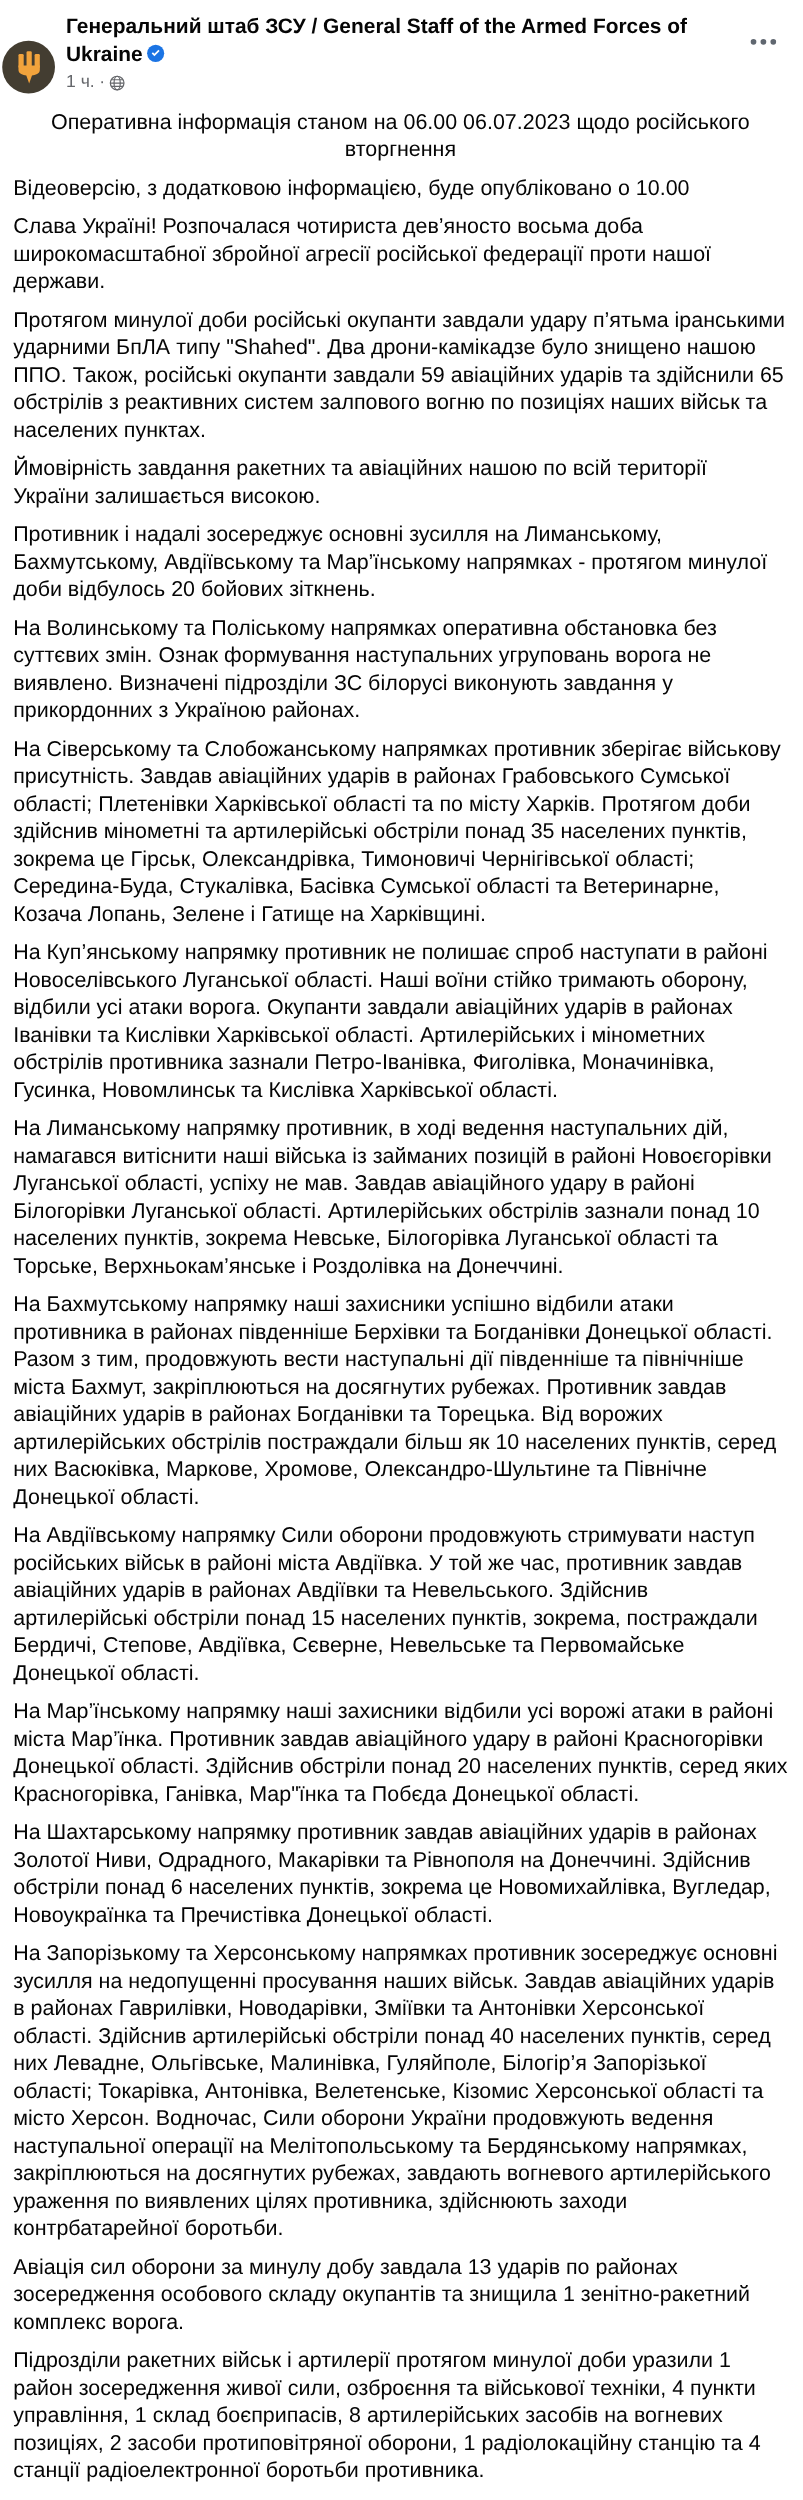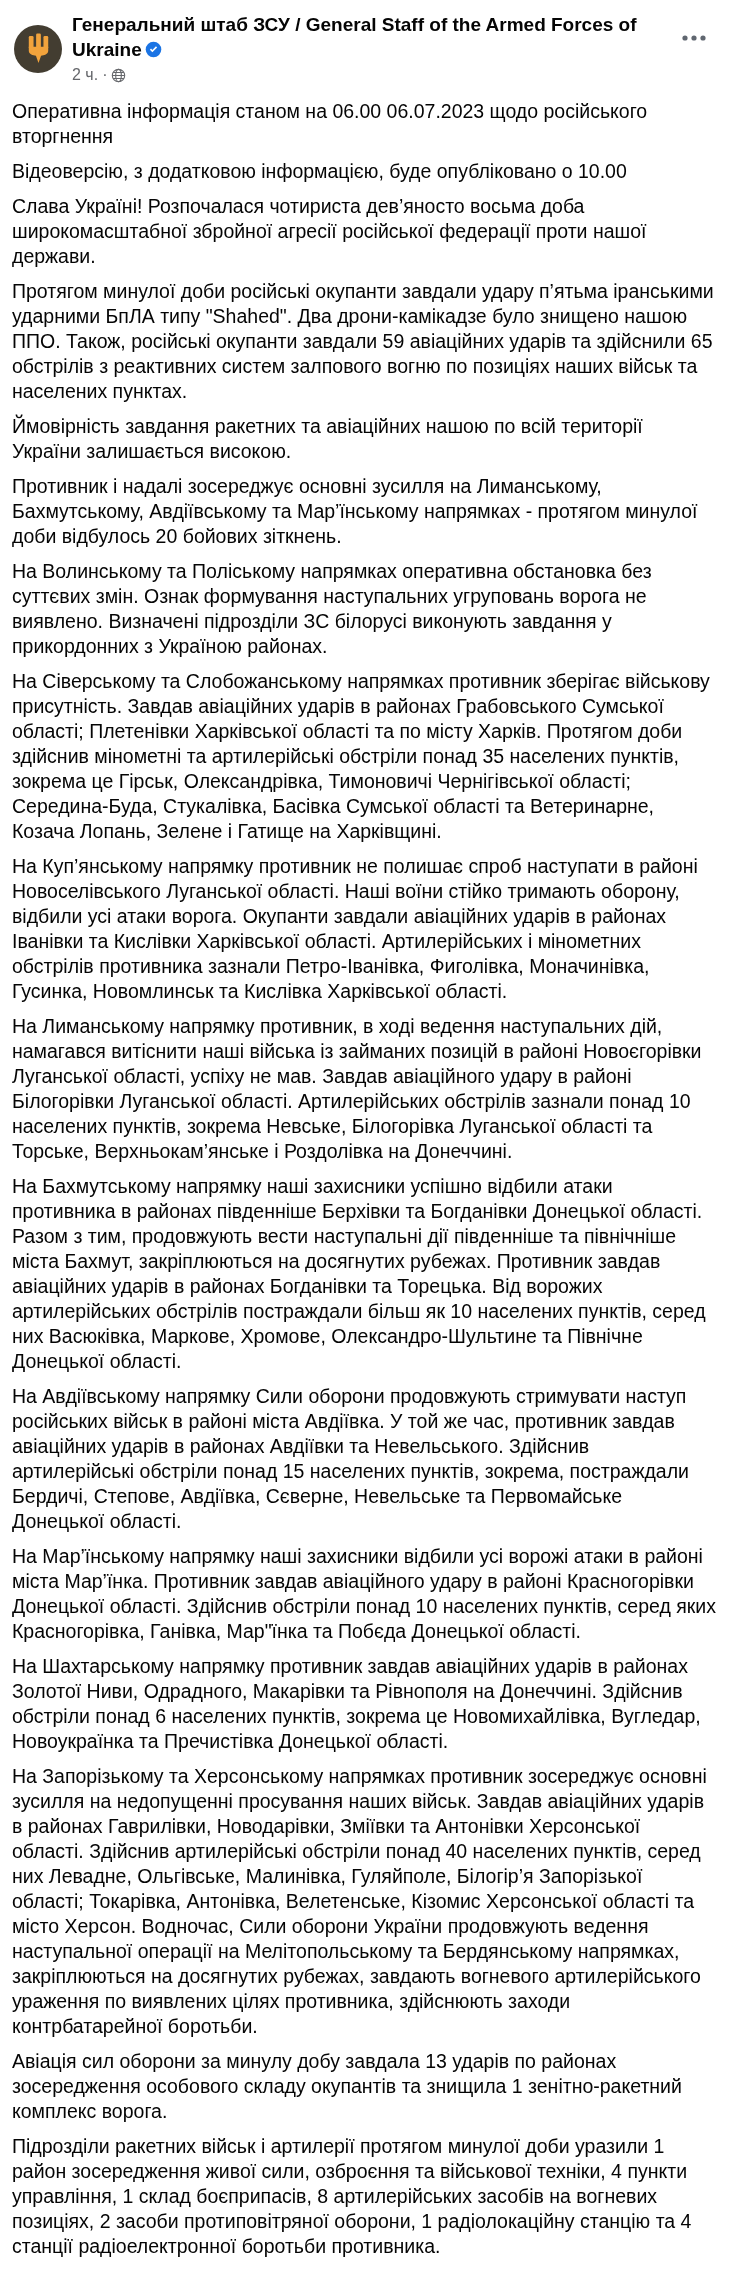--- a/index.html
+++ b/index.html
@@ -8,22 +8,22 @@
     min-height: 2273px;
     font-family: "Liberation Sans", "DejaVu Sans", sans-serif;
     color: #050505;
     -webkit-font-smoothing: antialiased;
   }
   .post { width: 730px; background: #fff; position: relative; }
 
   
   .post-header {
     display: flex;
-    align-items: center;
-    padding: 12px 16px 4px 14px;
+    align-items: flex-end;
+    padding: 12px 16px 4px 2px;
     position: relative;
   }
   .avatar {
     width: 48px; height: 48px;
     border-radius: 50%;
     background: #433d31;
     flex: 0 0 48px;
     display: flex; align-items: center; justify-content: center;
     cursor: pointer;
     overflow: hidden;
@@ -60,21 +60,21 @@
     padding: 4px 14px 14px 12px;
   }
   .post-paragraph {
     margin: 10px 0 0 0;
     font-size: 19.5px;
     line-height: 25px;
     color: #050505;
     white-space: pre-line;
     letter-spacing: 0;
   }
-  .post-paragraph:first-child { margin-top: 6px; }
+  .post-paragraph:first-child { margin-top: 6px; text-align: center; }
 </style>
 </head>
 <body>
 
 <div class="post">
 
   <div class="post-header">
 
     <div class="avatar">
       <svg viewBox="0 0 22 30" width="27" height="31" aria-hidden="true">
@@ -88,21 +88,21 @@
     </div>
 
     <div class="header-info">
       <div class="page-title">
         <span>Генеральний штаб ЗСУ / General Staff of the Armed Forces of Ukraine</span><svg class="badge" viewBox="0 0 24 24" width="17" height="17" aria-hidden="true">
           <circle cx="12" cy="12" r="11" fill="#1b74e4"></circle>
           <path d="M10.4 15.8 6.9 12.3l1.6-1.6 1.9 1.9 5.1-5.1 1.6 1.6z" fill="#ffffff"></path>
         </svg>
       </div>
       <div class="meta">
-        <span>2 ч.</span>
+        <span>1 ч.</span>
         <span class="sep">·</span>
         <svg viewBox="0 0 16 16" width="15" height="15" aria-hidden="true">
           <g stroke="#65676b" fill="none" stroke-width="1.2">
             <circle cx="8" cy="8" r="6.6"></circle>
             <ellipse cx="8" cy="8" rx="3" ry="6.6"></ellipse>
             <path d="M1.5 8 h13 M2.3 4.8 h11.4 M2.3 11.2 h11.4"></path>
           </g>
         </svg>
       </div>
     </div>
@@ -125,20 +125,20 @@
       <p class="post-paragraph">Слава Україні! Розпочалася чотириста дев’яносто восьма доба широкомасштабної збройної агресії російської федерації проти нашої держави.</p>
       <p class="post-paragraph">Протягом минулої доби російські окупанти завдали удару п’ятьма  іранськими ударними БпЛА типу "Shahed". Два дрони-камікадзе було знищено нашою ППО. Також, російські окупанти завдали 59 авіаційних ударів та здійснили 65 обстрілів з реактивних систем залпового вогню по позиціях наших військ та населених пунктах.</p>
       <p class="post-paragraph">Ймовірність завдання ракетних та авіаційних нашою по всій території України залишається високою.</p>
       <p class="post-paragraph">Противник і надалі зосереджує основні зусилля на Лиманському, Бахмутському, Авдіївському та Мар’їнському напрямках - протягом минулої доби відбулось 20 бойових зіткнень.</p>
       <p class="post-paragraph">На Волинському та Поліському напрямках оперативна обстановка без суттєвих змін. Ознак формування наступальних угруповань ворога не виявлено. Визначені підрозділи ЗС білорусі виконують завдання у прикордонних з Україною районах.</p>
       <p class="post-paragraph">На Сіверському та Слобожанському напрямках противник зберігає військову присутність. Завдав авіаційних ударів в районах Грабовського Сумської області; Плетенівки Харківської області та по місту Харків. Протягом доби здійснив мінометні та артилерійські обстріли понад 35 населених пунктів, зокрема це Гірськ, Олександрівка, Тимоновичі Чернігівської області; Середина-Буда, Стукалівка, Басівка Сумської області та Ветеринарне, Козача Лопань, Зелене і Гатище на Харківщині.</p>
       <p class="post-paragraph">На Куп’янському напрямку противник не полишає спроб наступати в районі Новоселівського Луганської області. Наші воїни стійко тримають оборону, відбили усі атаки ворога. Окупанти завдали авіаційних ударів в районах Іванівки та Кислівки Харківської області. Артилерійських і мінометних обстрілів противника зазнали Петро-Іванівка, Фиголівка, Моначинівка, Гусинка, Новомлинськ та Кислівка Харківської області.</p>
       <p class="post-paragraph">На Лиманському напрямку противник, в ході ведення наступальних дій, намагався витіснити наші війська із займаних позицій в районі Новоєгорівки Луганської області, успіху не мав. Завдав авіаційного удару в районі Білогорівки Луганської області. Артилерійських обстрілів зазнали понад 10 населених пунктів, зокрема Невське, Білогорівка Луганської області та Торське, Верхньокам’янське і Роздолівка  на Донеччині.</p>
       <p class="post-paragraph">На Бахмутському напрямку наші захисники успішно відбили атаки противника в районах південніше Берхівки та Богданівки Донецької області. Разом з тим, продовжують вести наступальні дії південніше та північніше міста Бахмут, закріплюються на досягнутих рубежах. Противник завдав авіаційних ударів в районах Богданівки та Торецька. Від ворожих артилерійських обстрілів постраждали більш як 10 населених пунктів, серед них Васюківка, Маркове, Хромове, Олександро-Шультине та Північне Донецької області.</p>
       <p class="post-paragraph">На Авдіївському напрямку Сили оборони продовжують стримувати наступ російських військ в районі міста Авдіївка. У той же час, противник завдав авіаційних ударів в районах Авдіївки та Невельського. Здійснив артилерійські обстріли понад 15 населених пунктів, зокрема, постраждали Бердичі, Степове, Авдіївка, Сєверне, Невельське та Первомайське Донецької області.</p>
-      <p class="post-paragraph">На Мар’їнському напрямку наші захисники відбили усі ворожі атаки в районі міста Мар’їнка. Противник завдав авіаційного удару в районі Красногорівки Донецької області. Здійснив обстріли понад 10 населених пунктів, серед яких Красногорівка, Ганівка, Мар"їнка та Побєда Донецької області.</p>
+      <p class="post-paragraph">На Мар’їнському напрямку наші захисники відбили усі ворожі атаки в районі міста Мар’їнка. Противник завдав авіаційного удару в районі Красногорівки Донецької області. Здійснив обстріли понад 20 населених пунктів, серед яких Красногорівка, Ганівка, Мар"їнка та Побєда Донецької області.</p>
       <p class="post-paragraph">На Шахтарському напрямку противник завдав авіаційних ударів в районах Золотої Ниви, Одрадного, Макарівки та Рівнополя на Донеччині. Здійснив обстріли понад 6 населених пунктів, зокрема це Новомихайлівка, Вугледар, Новоукраїнка та Пречистівка Донецької області.</p>
       <p class="post-paragraph">На Запорізькому та Херсонському напрямках противник зосереджує основні зусилля на недопущенні просування наших військ. Завдав авіаційних ударів в районах Гаврилівки, Новодарівки, Зміївки та Антонівки Херсонської області. Здійснив артилерійські обстріли понад 40 населених пунктів, серед них Левадне, Ольгівське, Малинівка, Гуляйполе, Білогір’я Запорізької області; Токарівка, Антонівка, Велетенське, Кізомис Херсонської області та місто Херсон. Водночас, Сили оборони України продовжують ведення наступальної операції на Мелітопольському та Бердянському напрямках, закріплюються на досягнутих рубежах, завдають вогневого артилерійського ураження по виявлених цілях противника, здійснюють заходи контрбатарейної боротьби.</p>
       <p class="post-paragraph">Авіація сил оборони за минулу добу завдала 13 ударів по районах зосередження особового складу окупантів та знищила 1 зенітно-ракетний комплекс ворога.</p>
       <p class="post-paragraph">Підрозділи ракетних військ і артилерії протягом минулої доби уразили 1 район зосередження живої сили, озброєння та військової техніки, 4 пункти управління, 1 склад боєприпасів, 8 артилерійських засобів на вогневих позиціях, 2 засоби протиповітряної оборони, 1 радіолокаційну станцію та 4 станції радіоелектронної боротьби противника.</p>
     </div>
 
 </div>
 
 </body></html>

